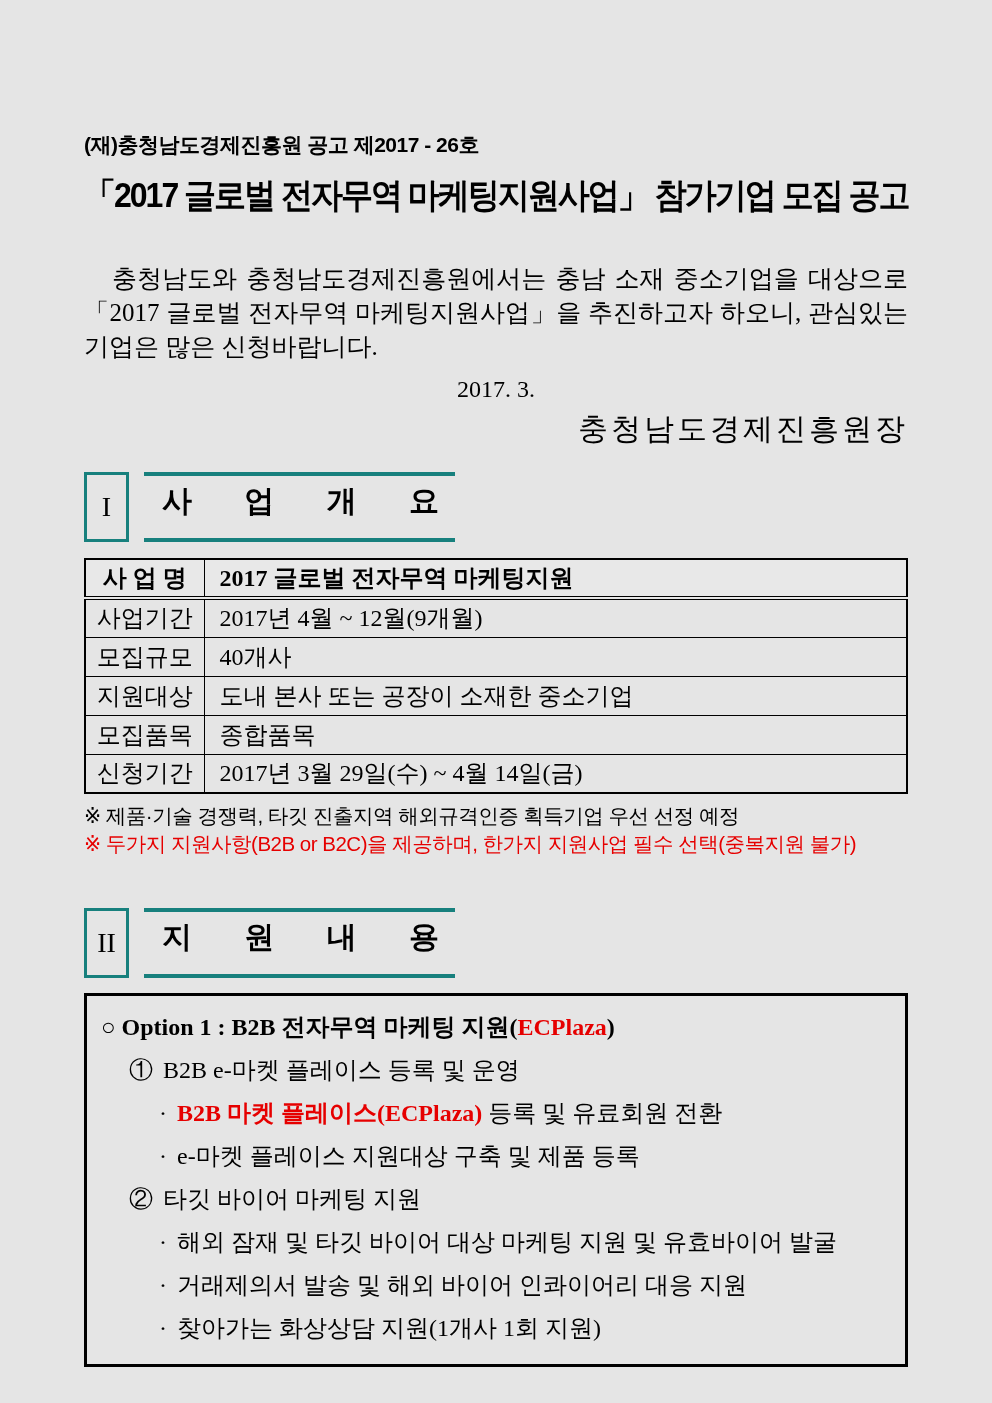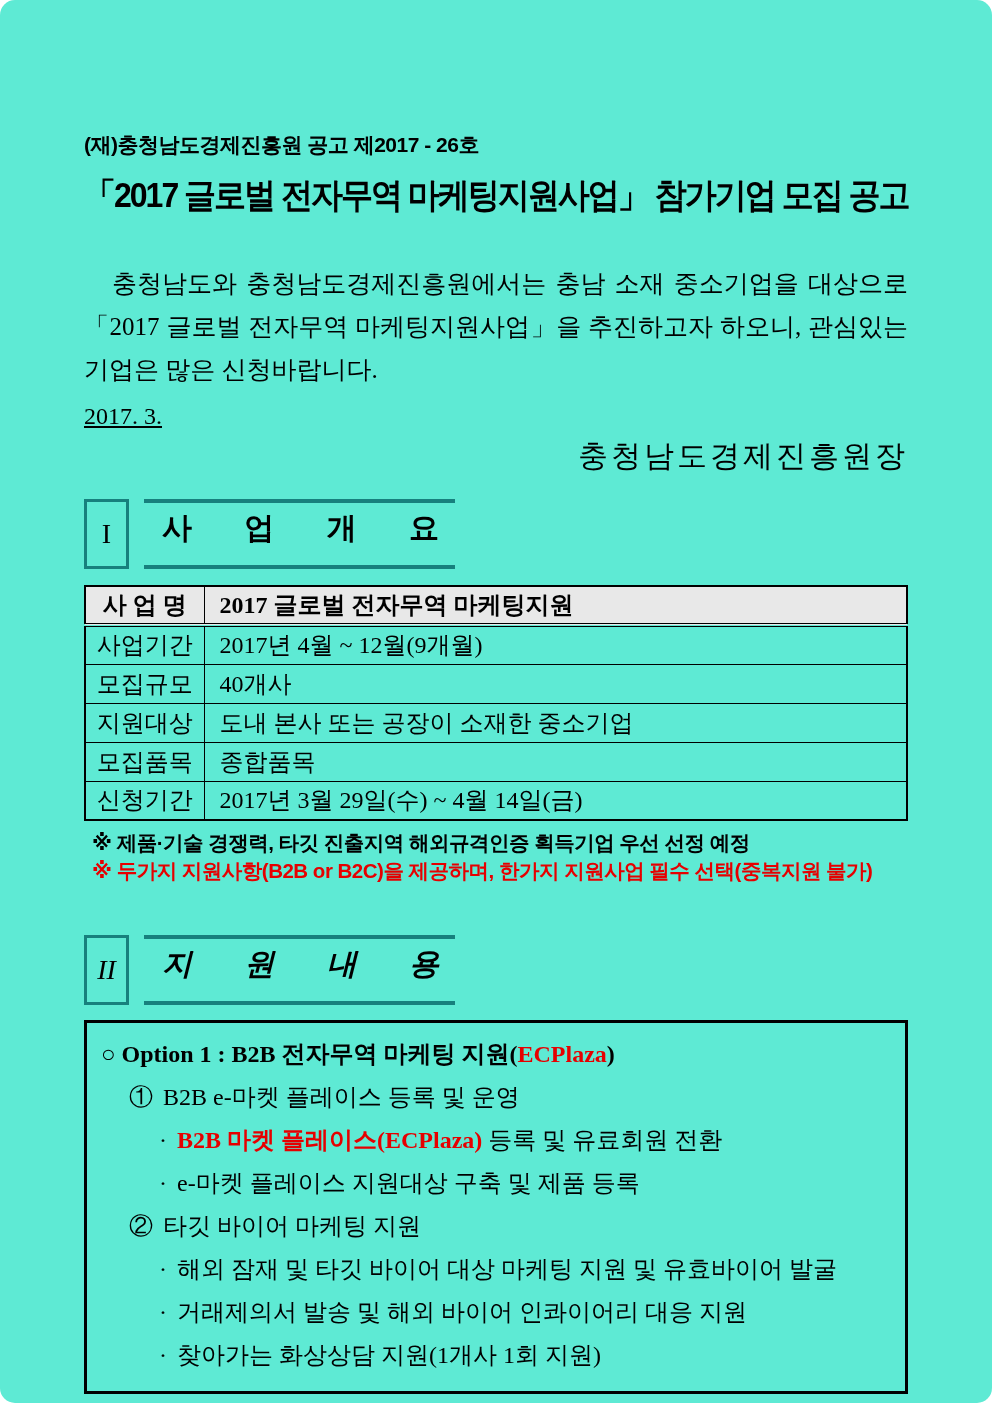--- a/index.html
+++ b/index.html
@@ -11,22 +11,21 @@
   html,body{background:#fff;}
   body{
     width:992px;height:1403px;
     font-family:"Liberation Serif","DejaVu Serif",serif;
     color:#000;
     overflow:hidden;
   }
   .page{
     width:992px;height:1403px;
     padding:131px 84px 0 84px;
-    background:#5eead4;
-    border-radius:15px;
+    background:#e5e5e5;
   }
   .doc-number{
     font-family:"Liberation Sans","DejaVu Sans",sans-serif;
     font-weight:bold;
     font-size:21px;
     letter-spacing:-0.5px;
   }
   .page-title{
     margin-top:13px;
     text-align:center;
@@ -34,30 +33,29 @@
     font-weight:900;
     font-size:32px;
     letter-spacing:-2px;
     transform:scaleY(1.08);
     transform-origin:top center;
     white-space:nowrap;
   }
   .intro-paragraph{
     margin-top:46px;
     font-size:25px;
-    line-height:43px;
+    line-height:34px;
     text-align:justify;
     text-indent:28px;
     word-break:keep-all;
   }
   .date-line{
     margin-top:12px;
-    text-align:left;
+    text-align:center;
     font-size:24px;
-    text-decoration:underline;
   }
   .signer-line{
     margin-top:6px;
     text-align:right;
     font-size:30px;
     letter-spacing:3px;
   }
   .section-heading{
     display:flex;
     align-items:stretch;
@@ -103,28 +101,27 @@
   .overview-table td.cell-label{
     width:119px;
     text-align:center;
   }
   .overview-table td.cell-value{
     padding-left:15px;
   }
   .notes{
     margin-top:8px;
     font-family:"Liberation Sans","DejaVu Sans",sans-serif;
-    font-weight:bold;
+    font-weight:normal;
     font-size:20.5px;
     line-height:28px;
     letter-spacing:-0.5px;
-    margin-left:8px;
   }
   .note-red{color:var(--alert-red);}
-  .section-support{margin-top:50px;font-style:italic;}
+  .section-support{margin-top:50px;}
   .option-box{
     margin-top:15px;
     border:3px solid #000;
     padding:10px 8px 14px 14px;
     font-size:24px;
     line-height:43px;
   }
   .opt-heading{font-weight:bold;}
   .opt-line.lvl1{padding-left:28px;}
   .opt-line.lvl2{padding-left:58px;}

